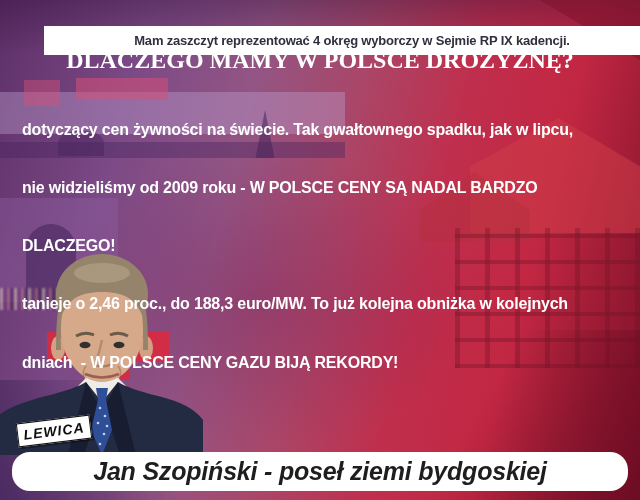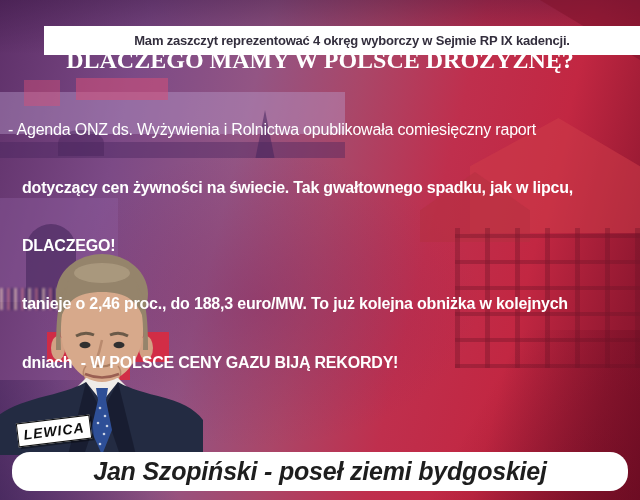--- a/index.html
+++ b/index.html
@@ -79,22 +79,22 @@
   <div class="abs cross-h"></div>
   <div class="abs cross-v"></div>
 
   <div class="abs topbar">
     <span class="topbar-text">Mam zaszczyt reprezentować 4 okręg wyborczy w Sejmie RP IX kadencji.</span>
   </div>
 
   <div class="abs headline">DLACZEGO MAMY W POLSCE DROŻYZNĘ?</div>
 
   <div class="abs bodytext">
-    <div class="ln ind-b">- Agenda ONZ ds. Wyżywienia i Rolnictwa opublikowała comiesięczny raport</div>
     <div class="ln ind-c">dotyczący cen żywności na świecie. Tak gwałtownego spadku, jak w lipcu,</div>
+    <div class="ln ind-c">nie widzieliśmy od 2009 roku - W POLSCE CENY SĄ NADAL BARDZO</div>
     <div class="ln ind-c">DLACZEGO!</div>
     <div class="ln ind-c">tanieje o 2,46 proc., do 188,3 euro/MW. To już kolejna obniżka w kolejnych</div>
     <div class="ln ind-c">dniach  - W POLSCE CENY GAZU BIJĄ REKORDY!</div>
     
     
     
     
     
     
     

